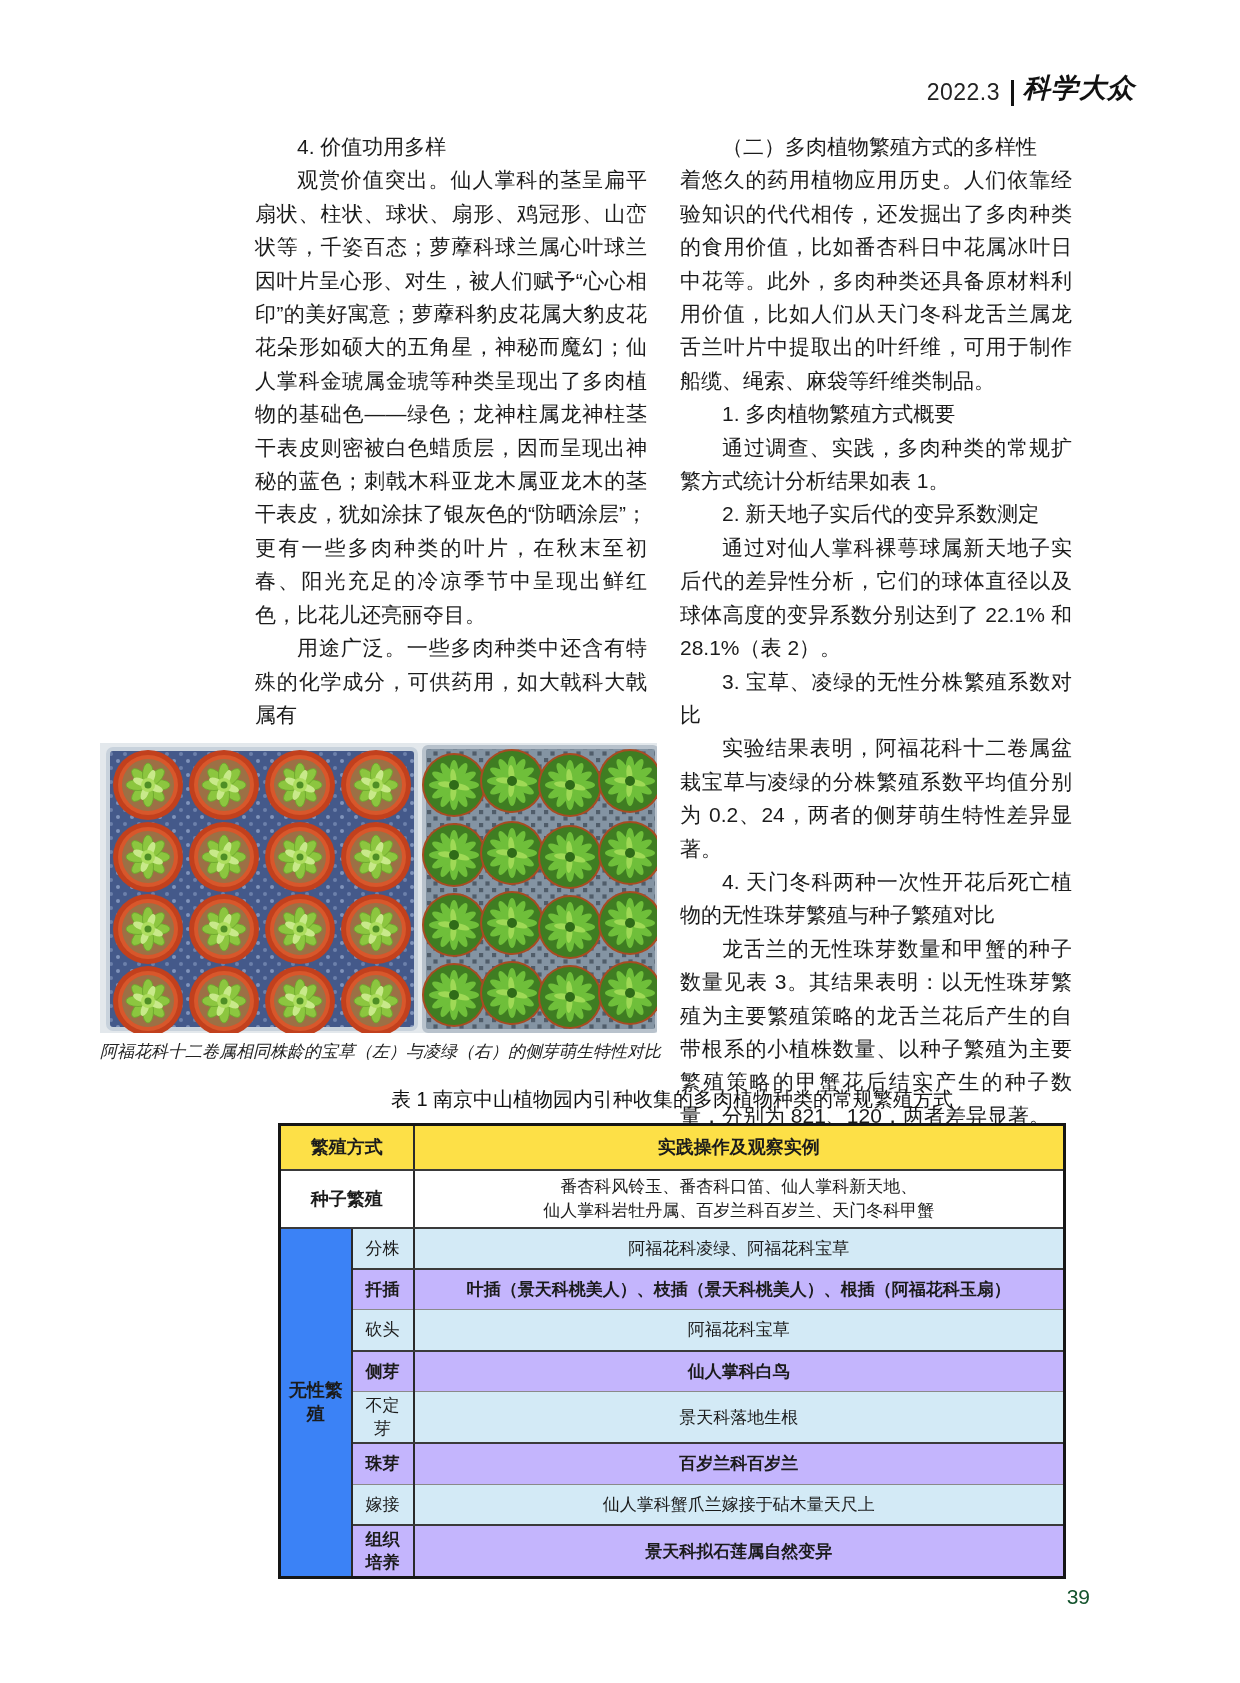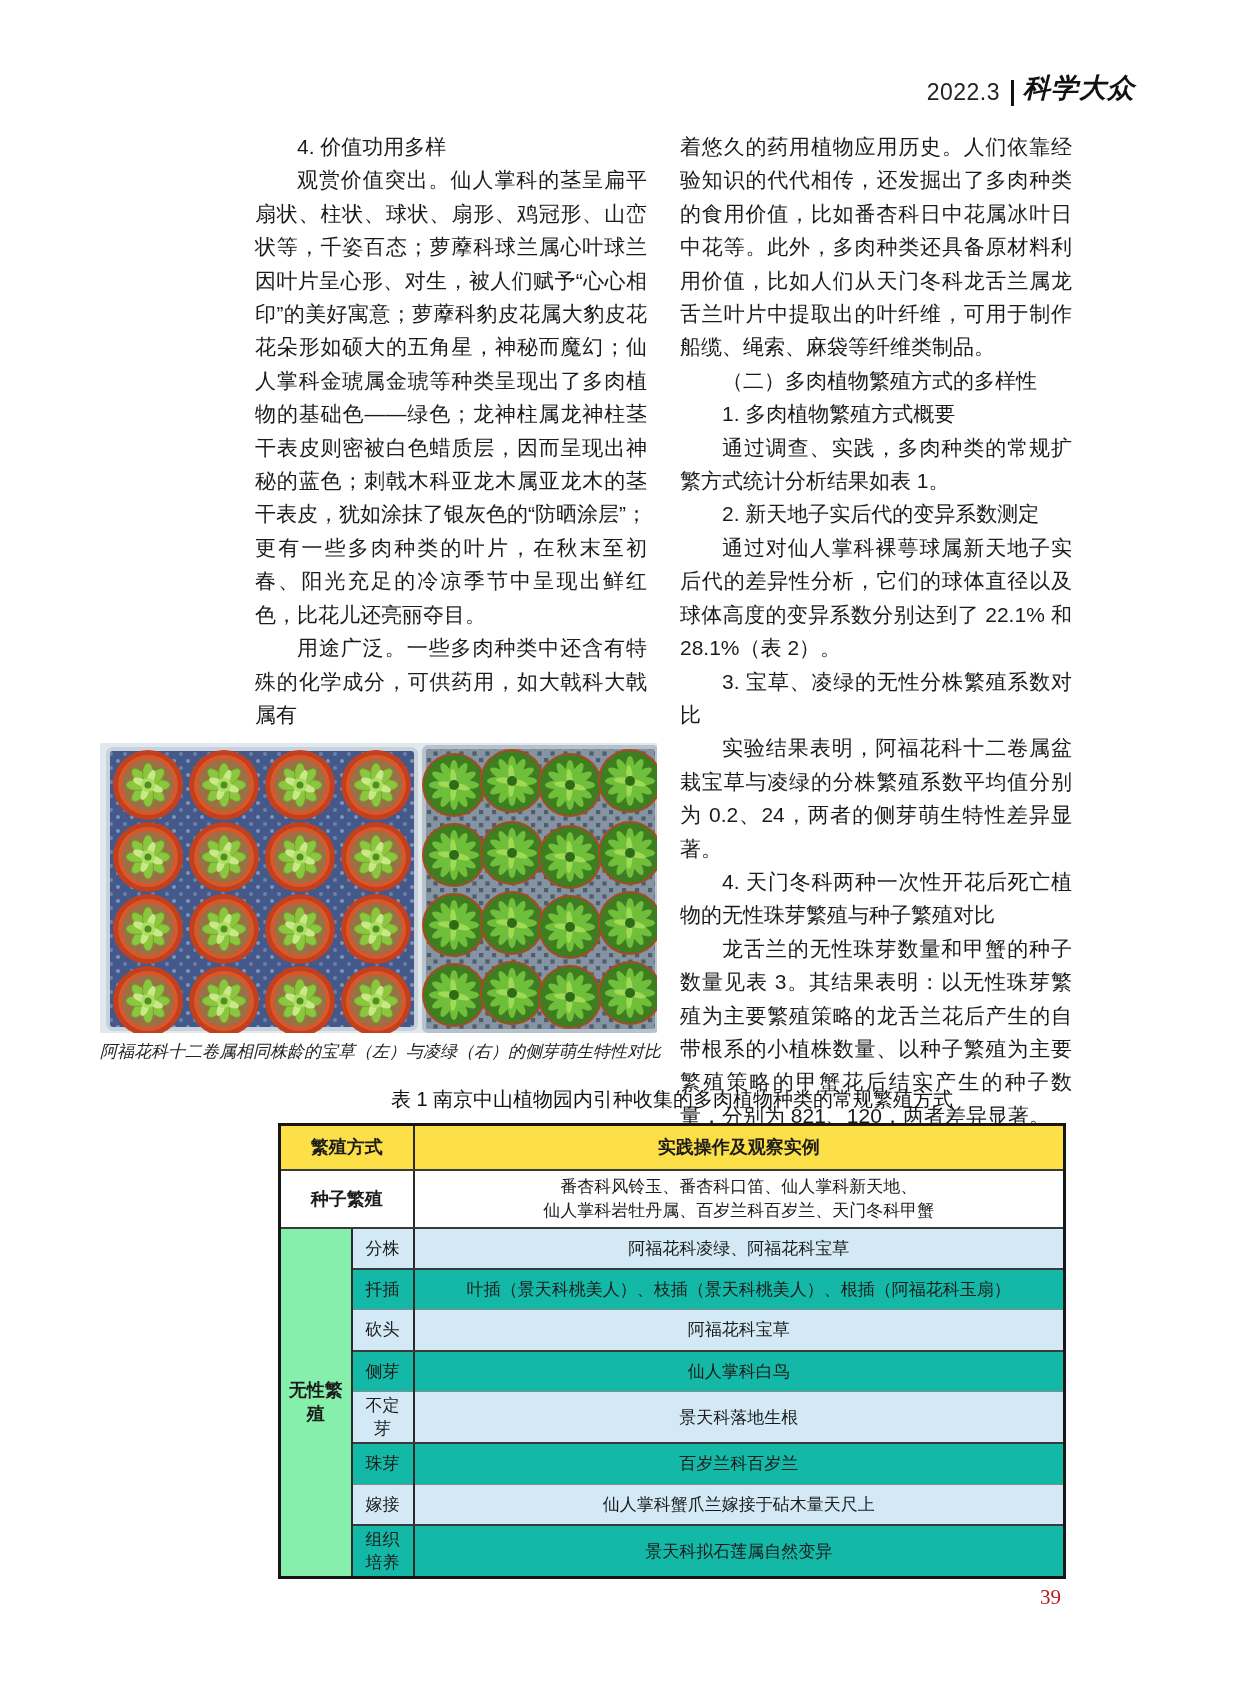--- a/index.html
+++ b/index.html
@@ -34,47 +34,47 @@
   }
   table.prop td{
     border-left:2px solid #2a2a2a;border-right:2px solid #2a2a2a;
     border-bottom:1px solid #8a8a8a;text-align:center;vertical-align:middle;padding:2px 6px;
   }
   tr.hdr td,tr.seed td,tr.thick td{border-bottom:2.5px solid #3a3a3a;}
   tr.hdr{height:45px;background:#fde047;}
   tr.hdr td{font-weight:700;font-size:18px;}
   tr.seed{height:58px;background:#ffffff;}
   tr.blue{background:#d3eaf6;height:41px;}
-  tr.white{background:#14b8a6;height:41px;}
-  td.grouplbl{background:#86efac;font-weight:700;font-size:18px;padding:0 2px;}
+  tr.white{background:#c4b5fd;height:41px;font-weight:bold;}
+  td.grouplbl{background:#3b82f6;font-weight:700;font-size:18px;padding:0 2px;}
   td.seedlbl{font-weight:700;font-size:18px;}
   .seedline{line-height:24px;}
   
-  .pageno{position:absolute;left:1040px;top:1585px;width:50px;font-size:21px;color:#b91c1c;font-family:Liberation Serif, serif;}
+  .pageno{position:absolute;left:1040px;top:1585px;width:50px;text-align:right;font-size:21px;color:#14532d;}
 </style>
 </head>
 <body>
 
 <div class="page">
 
   <div class="hdr-bar">
     <span class="issue">2022.3</span>
     <span class="vbar"></span>
     <span class="logo">科学大众</span>
   </div>
 
   <div class="col" id="colL">
     <p class="body-p ind">4. 价值功用多样</p>
     <p class="body-p ind">观赏价值突出。仙人掌科的茎呈扁平扇状、柱状、球状、扇形、鸡冠形、山峦状等，千姿百态；萝藦科球兰属心叶球兰因叶片呈心形、对生，被人们赋予“心心相印”的美好寓意；萝藦科豹皮花属大豹皮花花朵形如硕大的五角星，神秘而魔幻；仙人掌科金琥属金琥等种类呈现出了多肉植物的基础色——绿色；龙神柱属龙神柱茎干表皮则密被白色蜡质层，因而呈现出神秘的蓝色；刺戟木科亚龙木属亚龙木的茎干表皮，犹如涂抹了银灰色的“防晒涂层”；更有一些多肉种类的叶片，在秋末至初春、阳光充足的冷凉季节中呈现出鲜红色，比花儿还亮丽夺目。</p>
     <p class="body-p ind">用途广泛。一些多肉种类中还含有特殊的化学成分，可供药用，如大戟科大戟属有</p>
   </div>
 
   <div class="col" id="colR">
+    <p class="body-p ind">（二）多肉植物繁殖方式的多样性</p>
     <p class="body-p">着悠久的药用植物应用历史。人们依靠经验知识的代代相传，还发掘出了多肉种类的食用价值，比如番杏科日中花属冰叶日中花等。此外，多肉种类还具备原材料利用价值，比如人们从天门冬科龙舌兰属龙舌兰叶片中提取出的叶纤维，可用于制作船缆、绳索、麻袋等纤维类制品。</p>
-    <p class="body-p ind">（二）多肉植物繁殖方式的多样性</p>
     <p class="body-p ind">1. 多肉植物繁殖方式概要</p>
     <p class="body-p ind">通过调查、实践，多肉种类的常规扩繁方式统计分析结果如表 1。</p>
     <p class="body-p ind">2. 新天地子实后代的变异系数测定</p>
     <p class="body-p ind">通过对仙人掌科裸萼球属新天地子实后代的差异性分析，它们的球体直径以及球体高度的变异系数分别达到了 22.1% 和 28.1%（表 2）。</p>
     <p class="body-p ind">3. 宝草、凌绿的无性分株繁殖系数对比</p>
     <p class="body-p ind">实验结果表明，阿福花科十二卷属盆栽宝草与凌绿的分株繁殖系数平均值分别为 0.2、24，两者的侧芽萌生特性差异显著。</p>
     <p class="body-p ind">4. 天门冬科两种一次性开花后死亡植物的无性珠芽繁殖与种子繁殖对比</p>
     <p class="body-p ind">龙舌兰的无性珠芽数量和甲蟹的种子数量见表 3。其结果表明：以无性珠芽繁殖为主要繁殖策略的龙舌兰花后产生的自带根系的小植株数量、以种子繁殖为主要繁殖策略的甲蟹花后结实产生的种子数量，分别为 821、120，两者差异显著。</p>
   </div>
 

